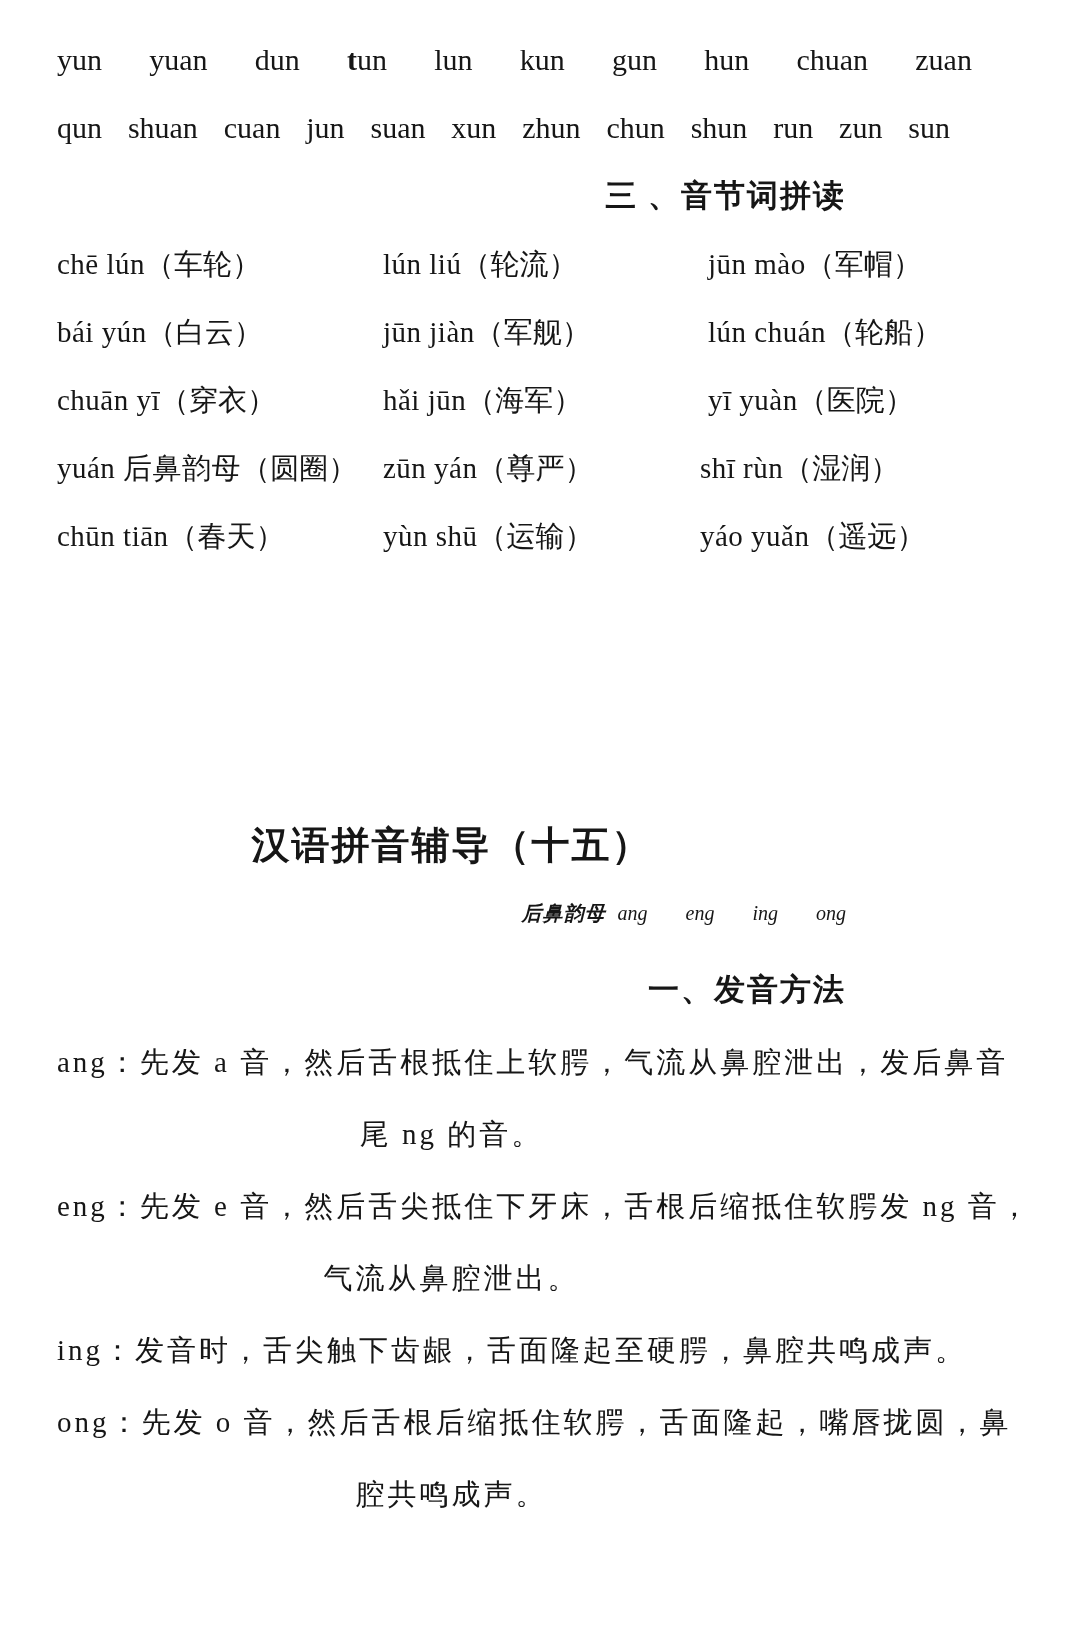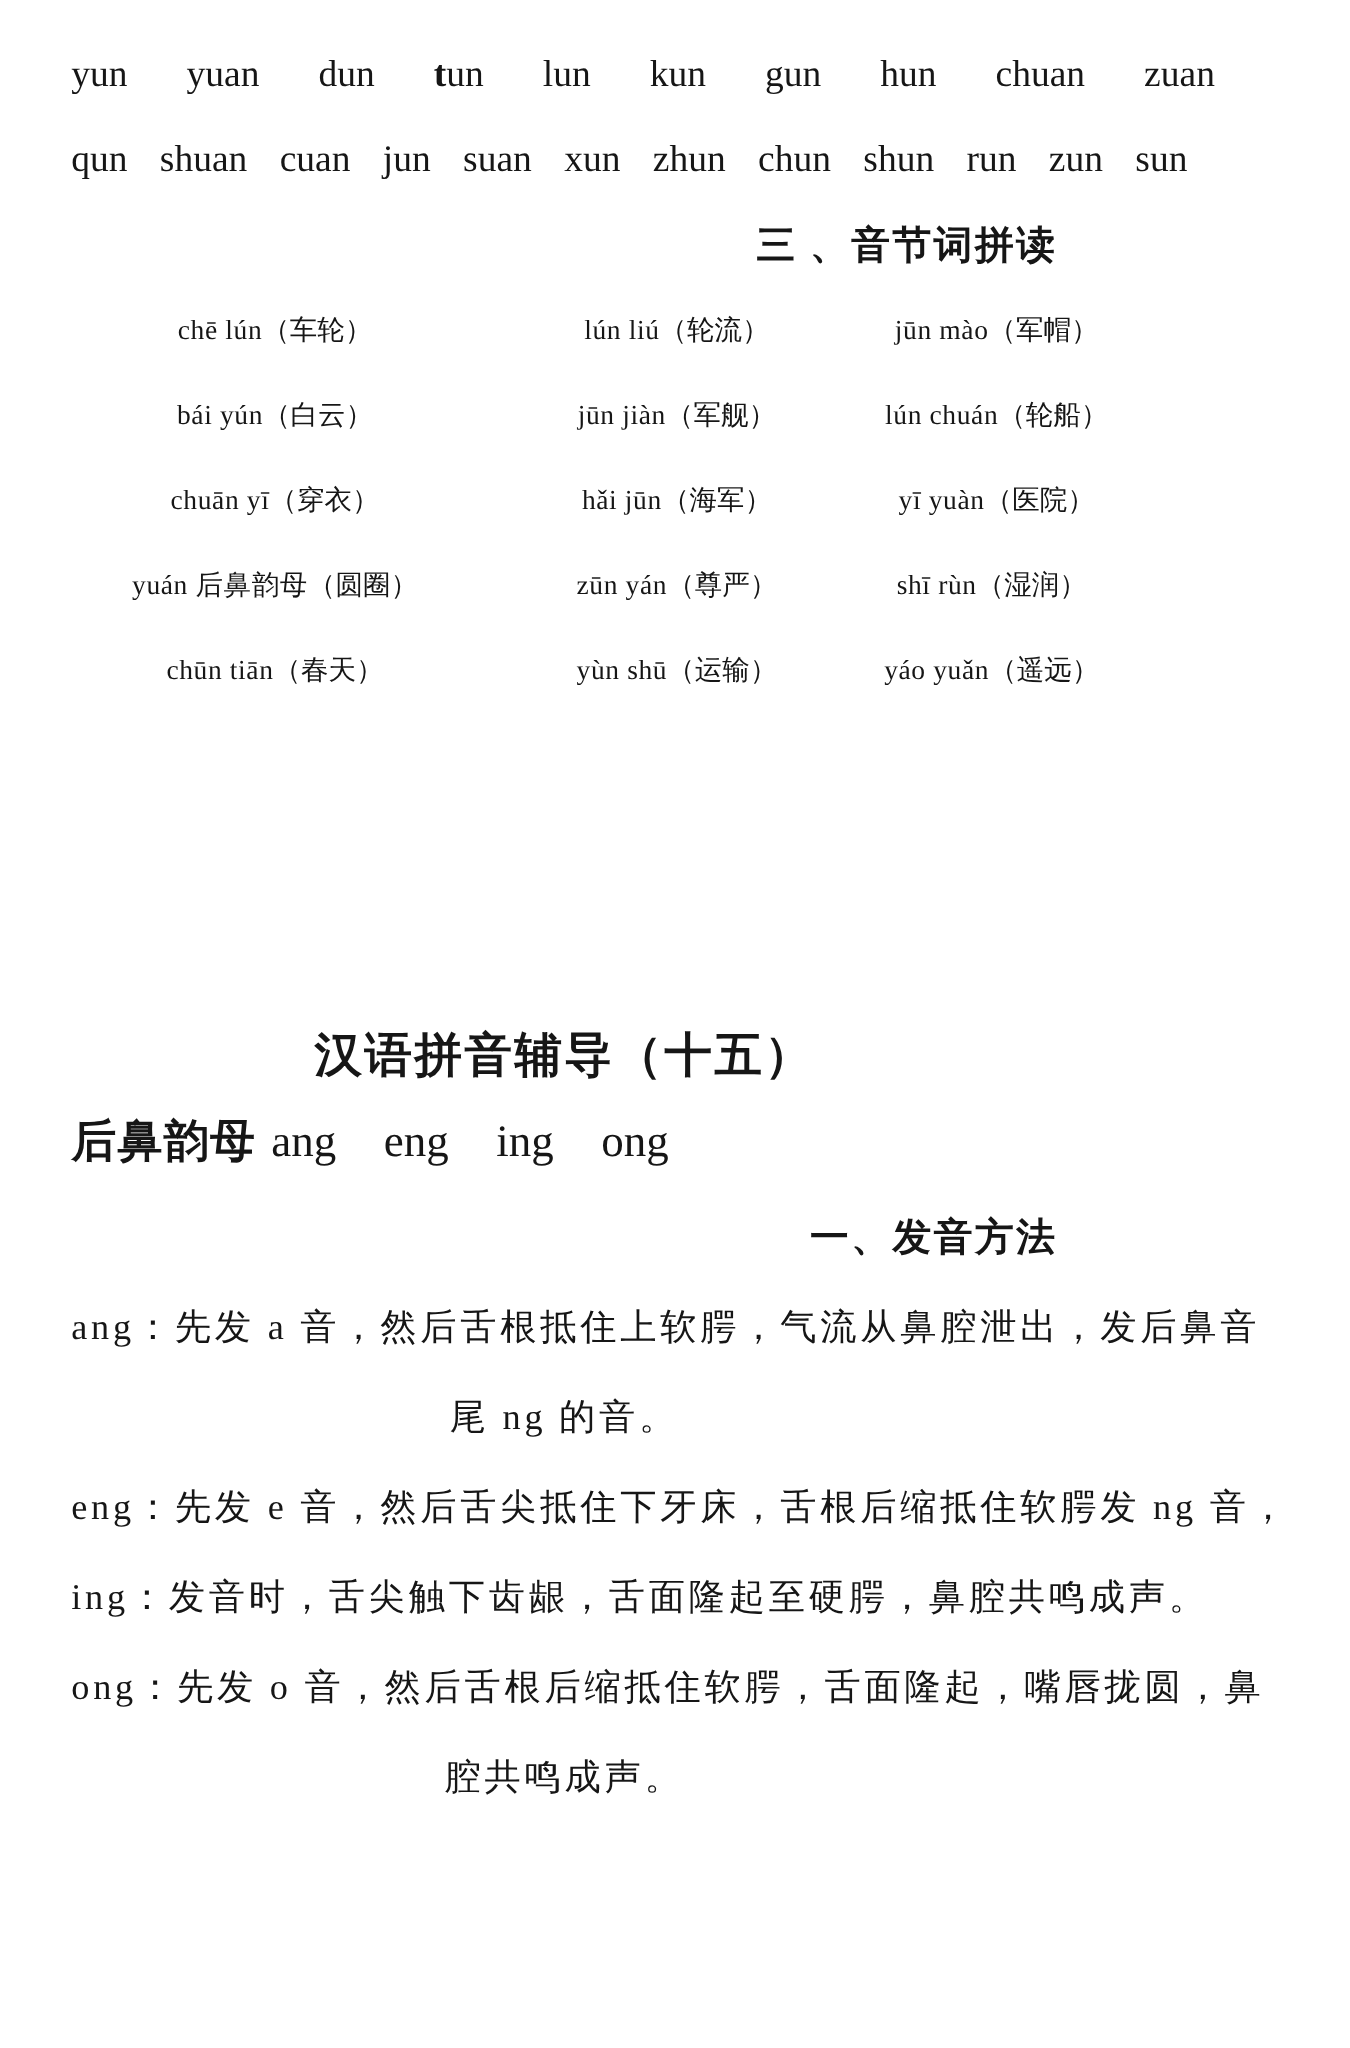--- a/index.html
+++ b/index.html
@@ -41,43 +41,43 @@
     font-weight: 700;
     line-height: 68px;
     letter-spacing: 2px;
     text-align: right;
   }
 
   
   .word-grid {
     display: grid;
     grid-template-columns: 326px 317px 1fr;
-    font-size: 22px;
-    text-align: center;
+    font-size: 29px;
   }
   .word-cell {
     line-height: 68px;
     white-space: nowrap;
   }
   .word-cell .py { letter-spacing: 0.5px; }
   .word-cell.indent { padding-left: 8px; }
 
   
   .doc-title {
     margin: 241px 0 0 0;
     text-align: center;
     font-size: 38px;
     font-weight: 700;
     line-height: 68px;
     letter-spacing: 2px;
   }
   .subtitle {
-    text-align: left;
-    font-size: 36px;
+    text-align: right;
+    font-size: 20px;
     line-height: 68px;
+    font-style: italic;
   }
   .subtitle .sub-label { font-weight: 700; letter-spacing: 1px; }
   .subtitle .final { margin-left: 38px; }
   .subtitle .final.first { margin-left: 12px; }
 
   .h-method { margin-top: 9px; }
 
   
   .body-lines { margin-top: 2px; text-align: center; }
   .body-line {
@@ -149,19 +149,20 @@
   <div class="subtitle">
     <span class="sub-label">后鼻韵母</span><span class="final first">ang</span><span class="final">eng</span><span class="final">ing</span><span class="final">ong</span>
   </div>
 
   <h3 class="sec-heading h-method">一、发音方法</h3>
 
   <div class="body-lines">
     <div class="body-line">ang：先发 a 音，然后舌根抵住上软腭，气流从鼻腔泄出，发后鼻音</div>
     <div class="body-line">尾 ng 的音。</div>
     <div class="body-line">eng：先发 e 音，然后舌尖抵住下牙床，舌根后缩抵住软腭发 ng 音，</div>
+    <div class="body-line">气流从鼻腔泄出。</div>
     <div class="body-line">ing：发音时，舌尖触下齿龈，舌面隆起至硬腭，鼻腔共鸣成声。</div>
     <div class="body-line">ong：先发 o 音，然后舌根后缩抵住软腭，舌面隆起，嘴唇拢圆，鼻</div>
     <div class="body-line">腔共鸣成声。</div>
   </div>
 
 
 </div>
 
 </body></html>

